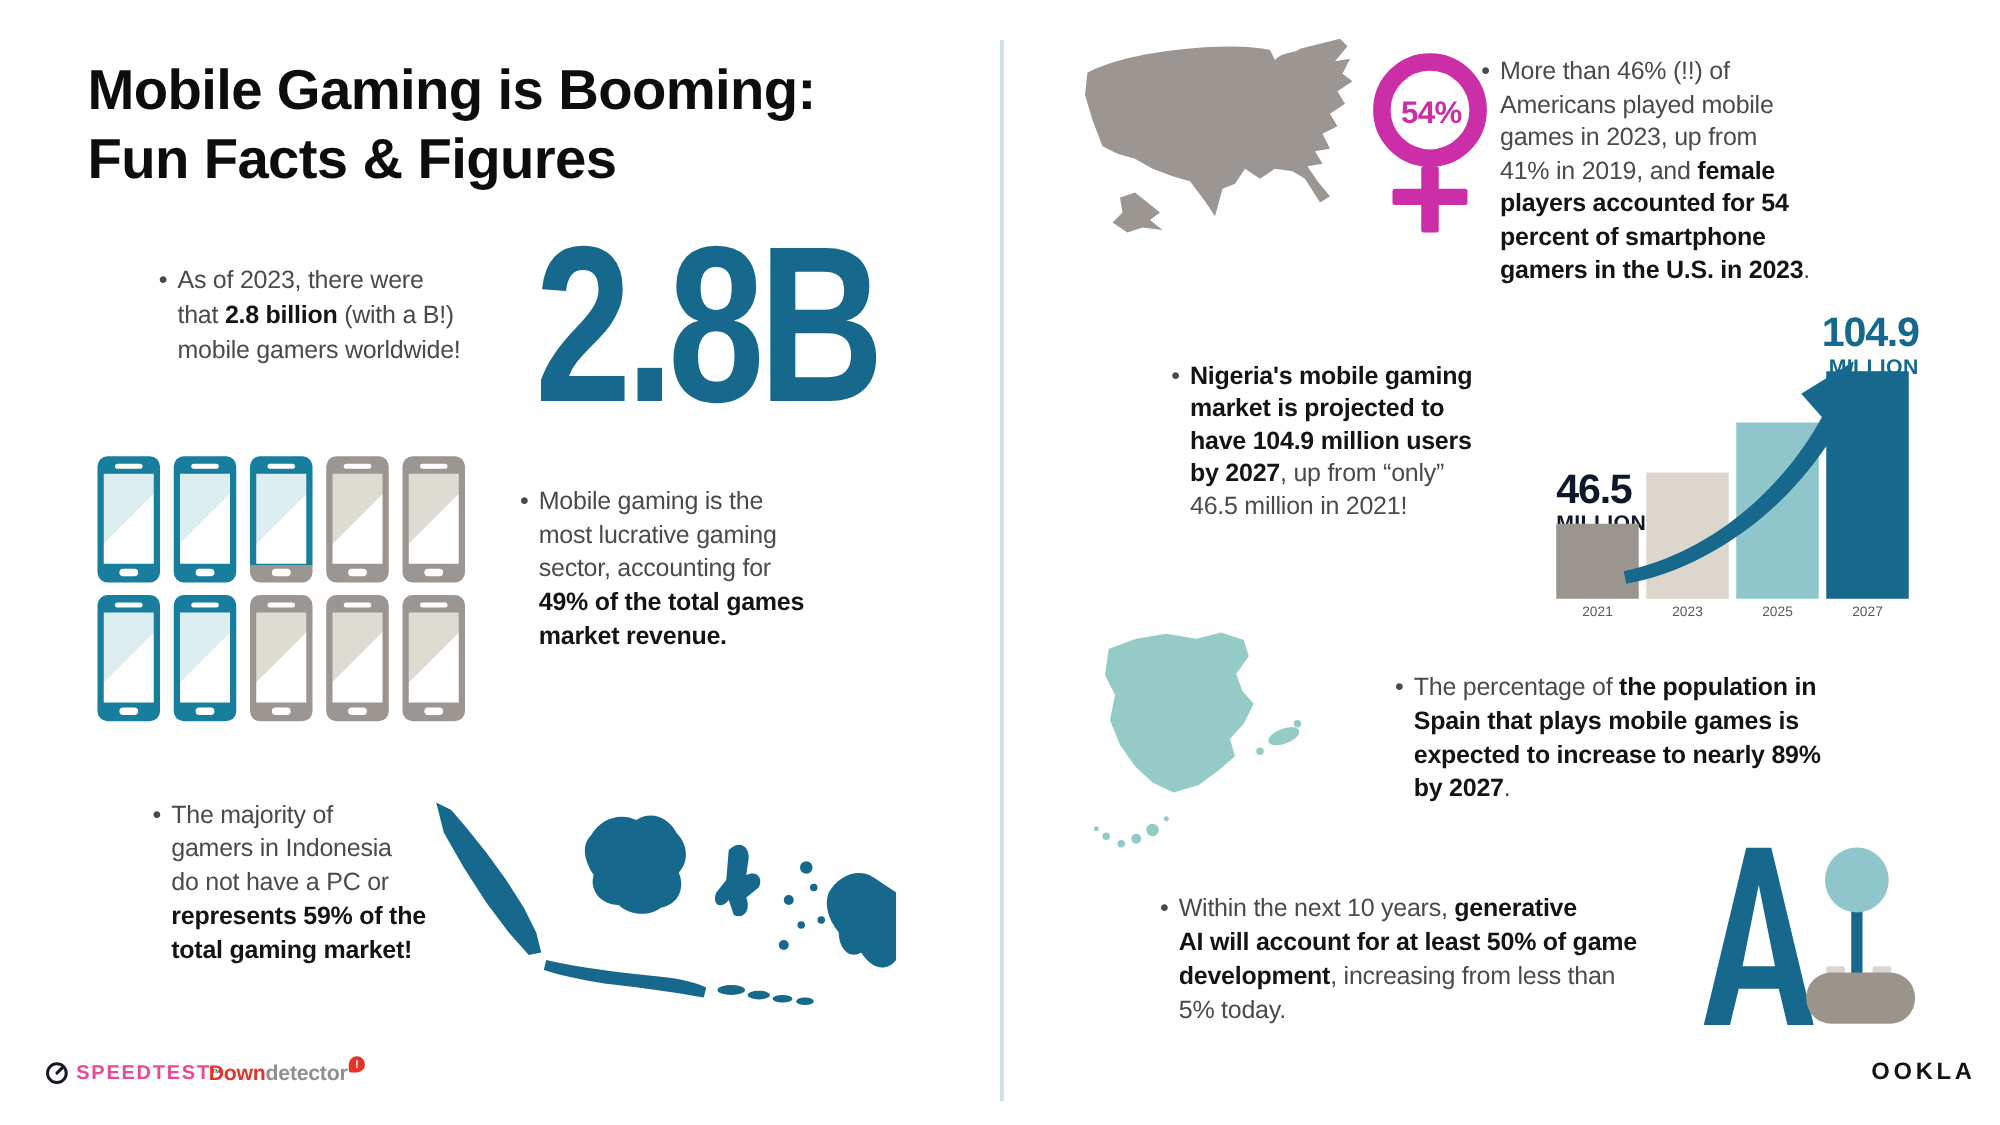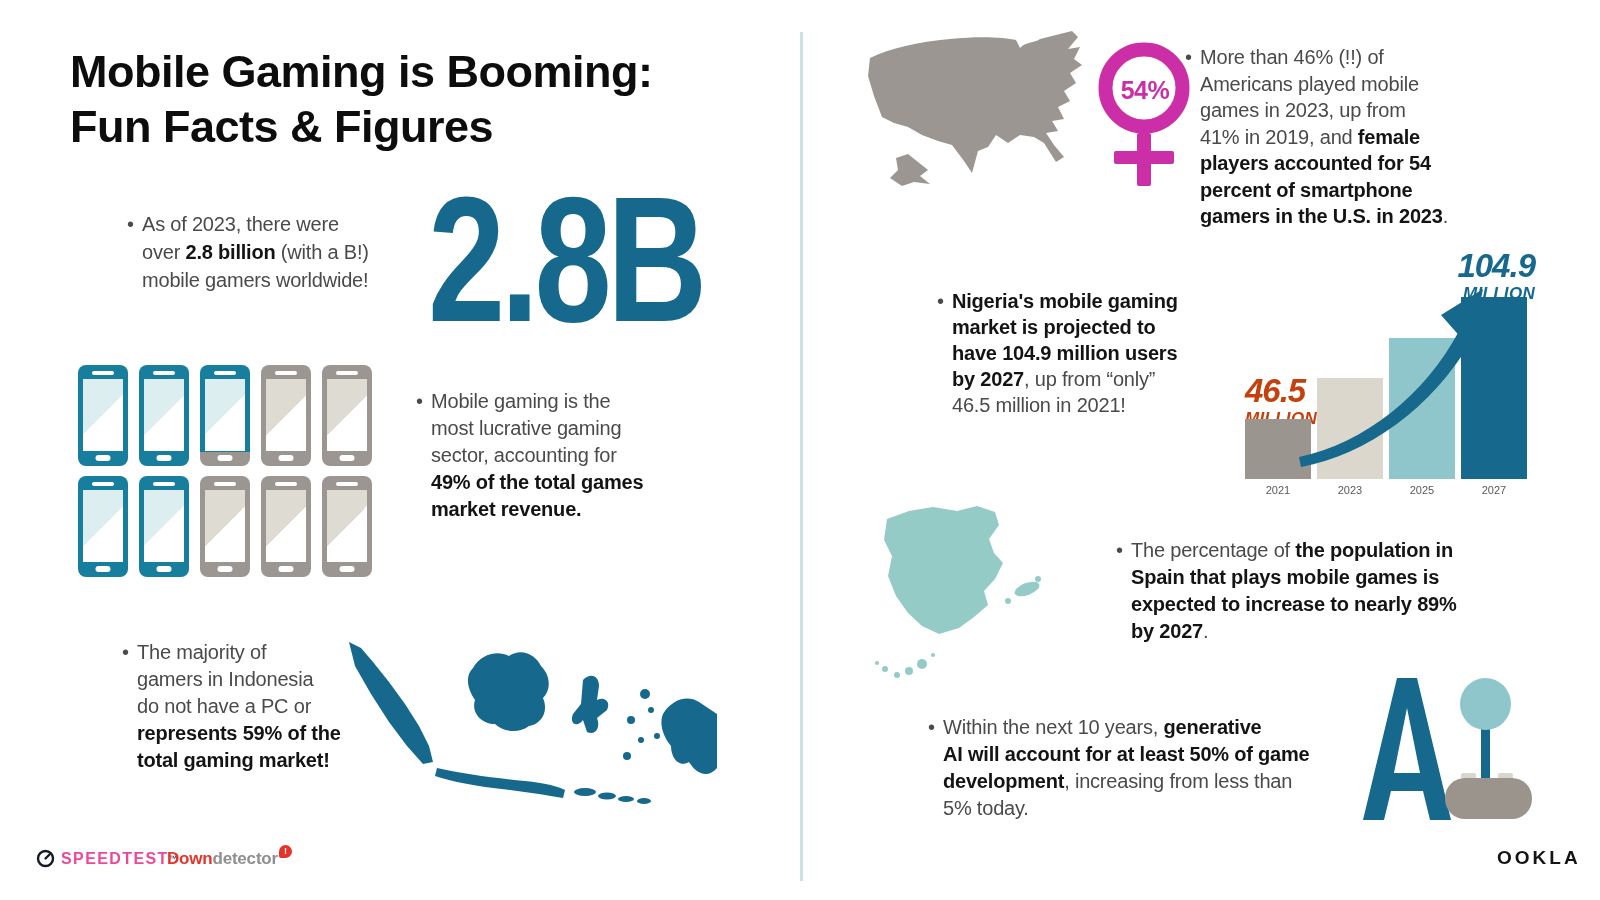--- a/index.html
+++ b/index.html
@@ -44,24 +44,24 @@
   .phone.full .scr{background:linear-gradient(135deg,#ddeef0 50%,#ffffff 50%);}
   .phone.empty{background:#9b9691;}
   .phone.empty .scr{background:linear-gradient(135deg,#dedbd3 50%,#ffffff 50%);}
   .phone.split{background:linear-gradient(#177e9e 0 86%,#9b9691 86%);}
   .phone.split .scr{background:linear-gradient(135deg,#ddeef0 50%,#ffffff 50%);}
 
   
   .chart{left:1215px;top:245px;width:322px;height:260px;}
   .chart .bar{position:absolute;bottom:26px;width:66px;}
   .chart .year{position:absolute;top:239px;width:66px;text-align:center;font-size:11px;color:#59595b;}
-  .chart .vlabel{position:absolute;font-weight:bold;line-height:1;font-style:italic;}
+  .chart .vlabel{position:absolute;font-weight:bold;line-height:1;}
   .chart .vlabel .num{font-size:33px;letter-spacing:-1px;display:block;}
   .chart .vlabel .unit{font-size:17px;letter-spacing:0.3px;display:block;margin-top:3px;}
-  .vlabel-2021{left:30px;top:129px;color:#c2410c;}
+  .vlabel-2021{left:30px;top:129px;color:#0f172a;}
   .vlabel-2027{right:2px;top:4px;color:#16688c;text-align:right;}
 
   
   .female-pct{left:1114px;top:76px;width:62px;text-align:center;font-size:25px;font-weight:bold;color:#cb2ea6;letter-spacing:-0.5px;}
 
   
   .ai-graphic{left:1340px;top:668px;width:200px;height:155px;}
   .ai-ball{position:absolute;left:120px;top:10px;width:51px;height:52px;border-radius:50%;background:#8ec6cb;}
   .ai-stick{position:absolute;left:141px;top:58px;width:9px;height:55px;background:#16688c;}
   .ai-base{position:absolute;left:105px;top:110px;width:87px;height:41px;border-radius:20px;background:#9a948c;}
@@ -86,21 +86,21 @@
 
 <div class="abs divider"></div>
 
 <div class="abs page-title">
   <div>Mobile Gaming is Booming:</div>
   <div>Fun Facts &amp; Figures</div>
 </div>
 
 <div class="abs fact fact-gamers">
     <div class="fl-line"><span class="bullet">•</span><span>As of 2023, there were</span></div>
-    <div class="fl-line"><span>over </span><span class="b">2.8 billion</span><span> (with a B!)</span></div>
+    <div class="fl-line"><span>that </span><span class="b">2.8 billion</span><span> (with a B!)</span></div>
     <div class="fl-line"><span>mobile gamers worldwide!</span></div>
   </div>
 <div class="abs big-number">2.8B</div>
 
 <div class="abs phones-grid">
     <div class="phone full" style="left: 0px; top: 0px;">
       <span class="spk"></span>
       <span class="scr"></span>
       <span class="home"></span>
     </div>

